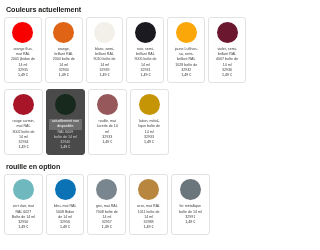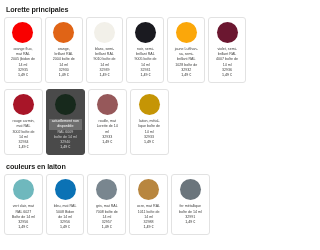--- a/index.html
+++ b/index.html
@@ -83,21 +83,21 @@
   .row3 .card { min-height: 56px; }
   .row2 { width: 68%; }
   .row3 { width: 85%; }
 </style>
 </head>
 <body>
 
 <div class="page">
 
   <div>
-    <div class="section-title">Lorette principales</div>
+    <div class="section-title">Couleurs actuellement</div>
     <div class="grid row1" id="grid-0">
         <div class="card">
           <div class="swatch" style="background: rgb(249, 0, 0);"></div>
           <div class="lines">
             <div class="ln">orange fluo,</div>
             <div class="ln">mat RAL</div>
             <div class="ln">2005 (bidon de</div>
             <div class="ln">14 ml</div>
             <div class="ln">32935</div>
             <div class="ln price">1,49 €</div>
@@ -201,21 +201,21 @@
             <div class="ln">lique boîte de</div>
             <div class="ln">14 ml</div>
             <div class="ln">32933</div>
             <div class="ln price">1,49 €</div>
           </div>
         </div>
       </div>
   </div>
 
   <div>
-    <div class="section-title">couleurs en laiton</div>
+    <div class="section-title">rouille en option</div>
     <div class="grid row3" id="grid-2">
         <div class="card">
           <div class="swatch" style="background: rgb(111, 184, 189);"></div>
           <div class="lines">
             <div class="ln">vert clair, mat</div>
             <div class="ln">RAL 6027</div>
             <div class="ln">Boîte de 14 ml</div>
             <div class="ln">32956</div>
             <div class="ln price">1,49 €</div>
           </div>

